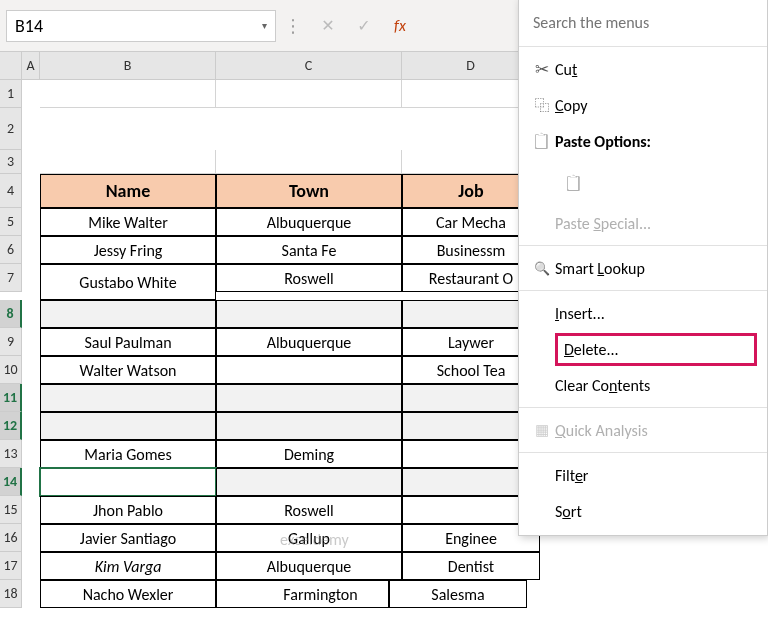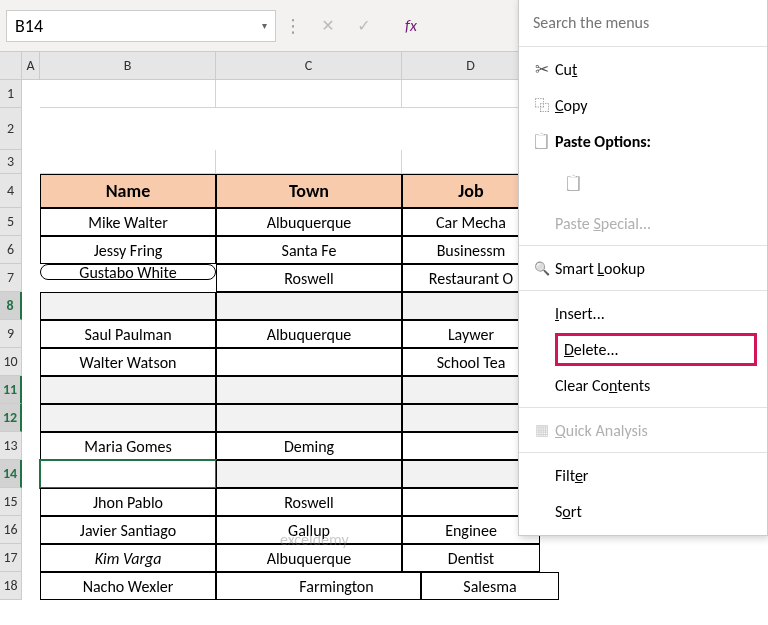--- a/index.html
+++ b/index.html
@@ -4,21 +4,21 @@
   <style>
     * { box-sizing: border-box; margin: 0; padding: 0; font-family: "Segoe UI", Calibri, sans-serif; }
     body { background: #fff; width: 768px; height: 625px; overflow: hidden; position: relative; }
     
     
     .formula-bar { display: flex; align-items: center; height: 52px; border-bottom: 1px solid #ccc; background: #f3f2f1; padding: 0 6px; }
     .name-box { width: 270px; height: 32px; background: #fff; border: 1px solid #ccc; font-size: 18px; padding: 0 8px; display: flex; align-items: center; }
     .name-arrow { margin-left: auto; color: #666; font-size: 10px; }
     .fb-dots { color: #999; font-size: 18px; margin: 0 8px; }
     .fb-btn { width: 36px; height: 32px; display: flex; align-items: center; justify-content: center; color: #bbb; font-size: 16px; }
-    .fx-label { color: #701a75; font-style: italic; font-size: 16px; margin-left: 23px; }
+    .fx-label { color: #c2410c; font-style: italic; font-size: 16px; margin-left: 12px; }
     
     
     .grid-area { position: relative; }
     .corner { position: absolute; left: 0; top: 0; width: 22px; height: 28px; background: #e6e6e6; border-right: 1px solid #ccc; border-bottom: 1px solid #ccc; }
     .col-headers { display: flex; margin-left: 22px; }
     .col-h { height: 28px; background: #e6e6e6; border-right: 1px solid #ccc; border-bottom: 1px solid #ccc; display: flex; align-items: center; justify-content: center; font-size: 14px; color: #333; }
     .col-A { width: 18px; }
     .col-B { width: 176px; }
     .col-C { width: 186px; }
     .col-D { width: 138px; }
@@ -123,21 +123,21 @@
       <div class="row">
         <div class="row-h" style="height: 28px;">6</div>
         <div class="cell colA" style="width: 18px; height: 28px;"></div>
         <div class="cell tbl-c" style="width: 176px; height: 28px;">Jessy Fring</div>
         <div class="cell tbl-c" style="width: 186px; height: 28px;">Santa Fe</div>
         <div class="cell tbl-c" style="width: 138px; height: 28px;">Businessm</div>
       </div>
       <div class="row">
         <div class="row-h" style="height: 28px;">7</div>
         <div class="cell colA" style="width: 18px; height: 28px;"></div>
-        <div class="cell tbl-c" style="width: 176px; height: 16px; border-radius: 13px;">Gustabo White</div>
+        <div class="cell tbl-c" style="width: 176px; height: 36px;">Gustabo White</div>
         <div class="cell tbl-c" style="width: 186px; height: 28px;">Roswell</div>
         <div class="cell tbl-c" style="width: 138px; height: 28px;">Restaurant O</div>
       </div>
       <div class="row">
         <div class="row-h sel" style="height: 28px;">8</div>
         <div class="cell colA" style="width: 18px; height: 28px;"></div>
         <div class="cell tbl-c sel" style="width: 176px; height: 28px;"></div>
         <div class="cell tbl-c sel" style="width: 186px; height: 28px;"></div>
         <div class="cell tbl-c sel" style="width: 138px; height: 28px;"></div>
       </div>
@@ -201,21 +201,21 @@
         <div class="row-h" style="height: 28px;">17</div>
         <div class="cell colA" style="width: 18px; height: 28px;"></div>
         <div class="cell tbl-c" style="width: 176px; height: 28px; font-style: italic;">Kim Varga</div>
         <div class="cell tbl-c" style="width: 186px; height: 28px;">Albuquerque</div>
         <div class="cell tbl-c" style="width: 138px; height: 28px;">Dentist</div>
       </div>
       <div class="row">
         <div class="row-h" style="height: 28px;">18</div>
         <div class="cell colA" style="width: 18px; height: 28px;"></div>
         <div class="cell tbl-c" style="width: 176px; height: 28px;">Nacho Wexler</div>
-        <div class="cell tbl-c" style="width: 205px; height: 28px; padding-left: 36px;">Farmington</div>
+        <div class="cell tbl-c" style="width: 173px; height: 28px; padding-left: 36px;">Farmington</div>
         <div class="cell tbl-c" style="width: 138px; height: 28px;">Salesma</div>
       </div>
     </div>
 </div>
 
 <div class="ctx-menu">
   <div class="ctx-search">
     <input type="text" placeholder="Search the menus" style="">
   </div>
   <div class="ctx-sep"></div>

